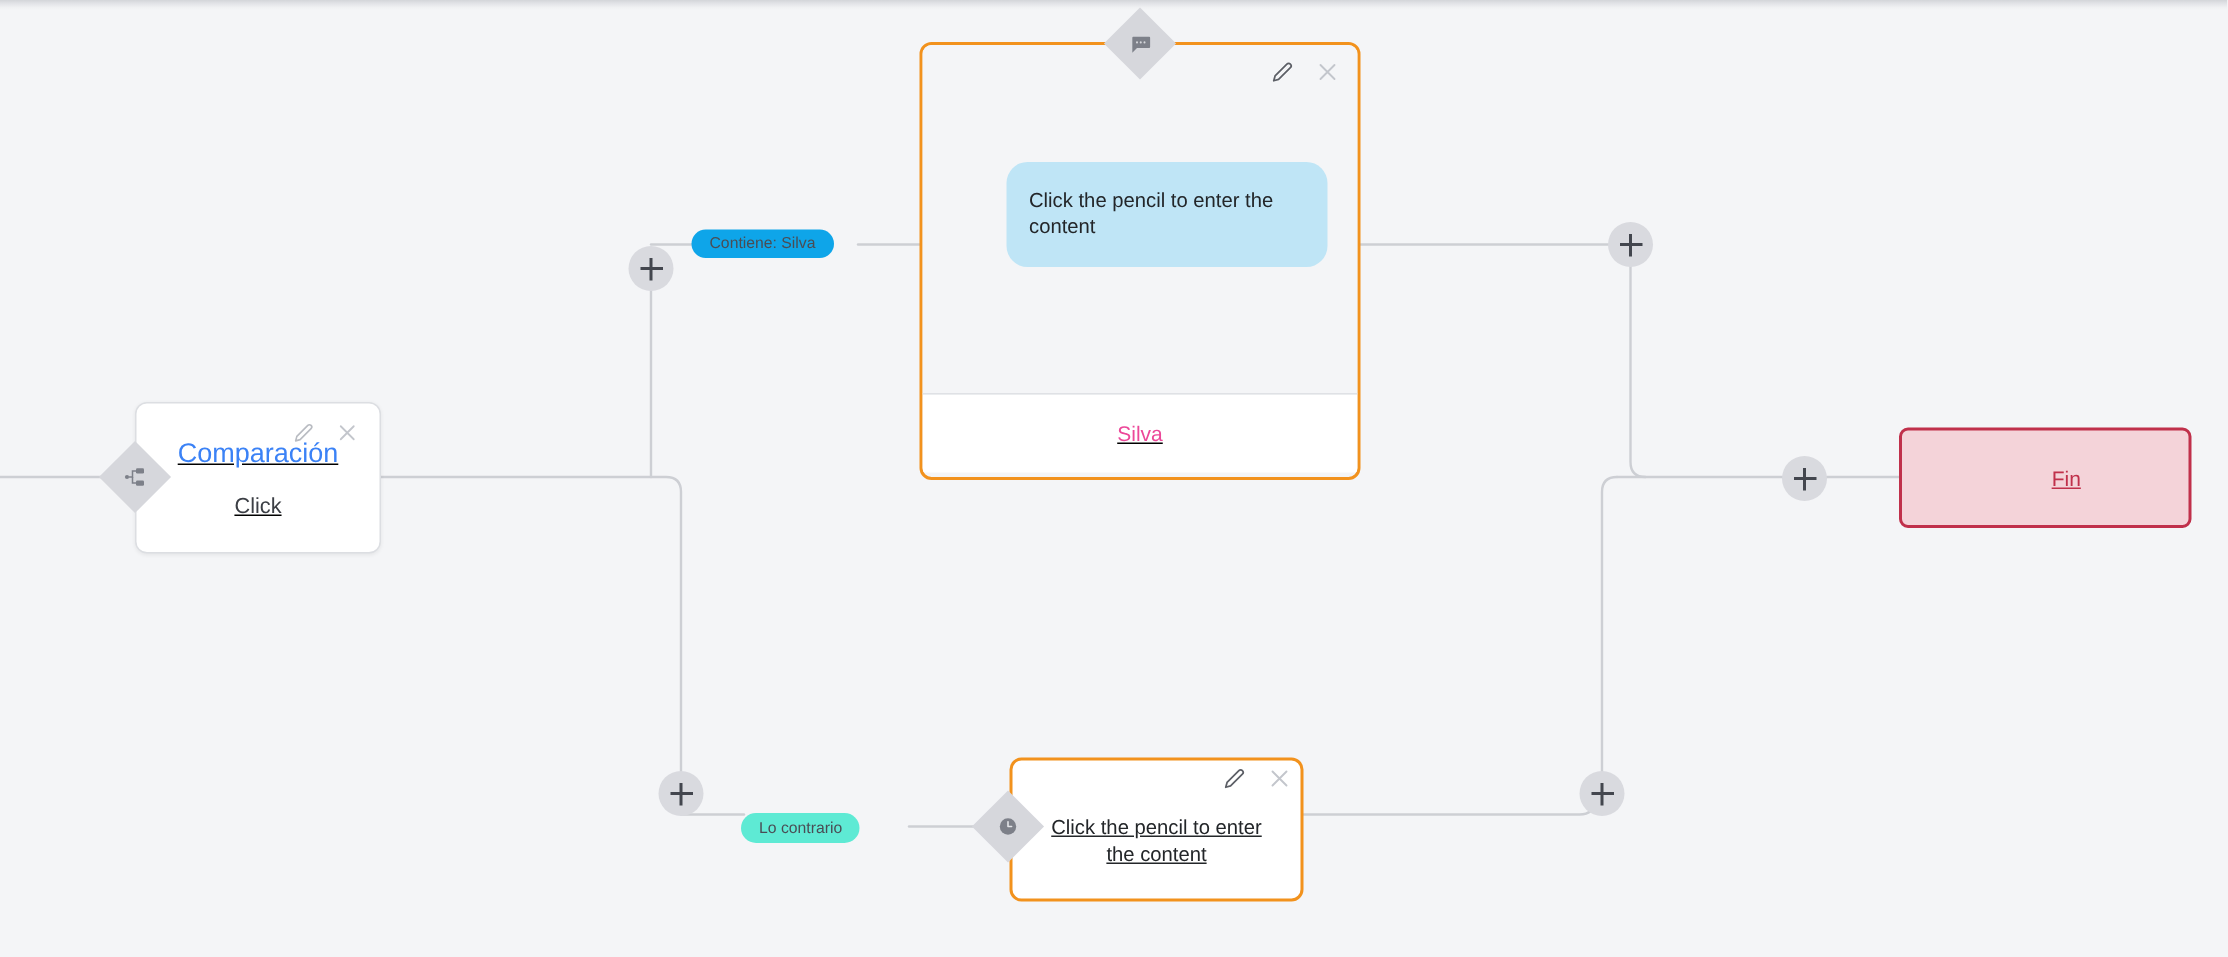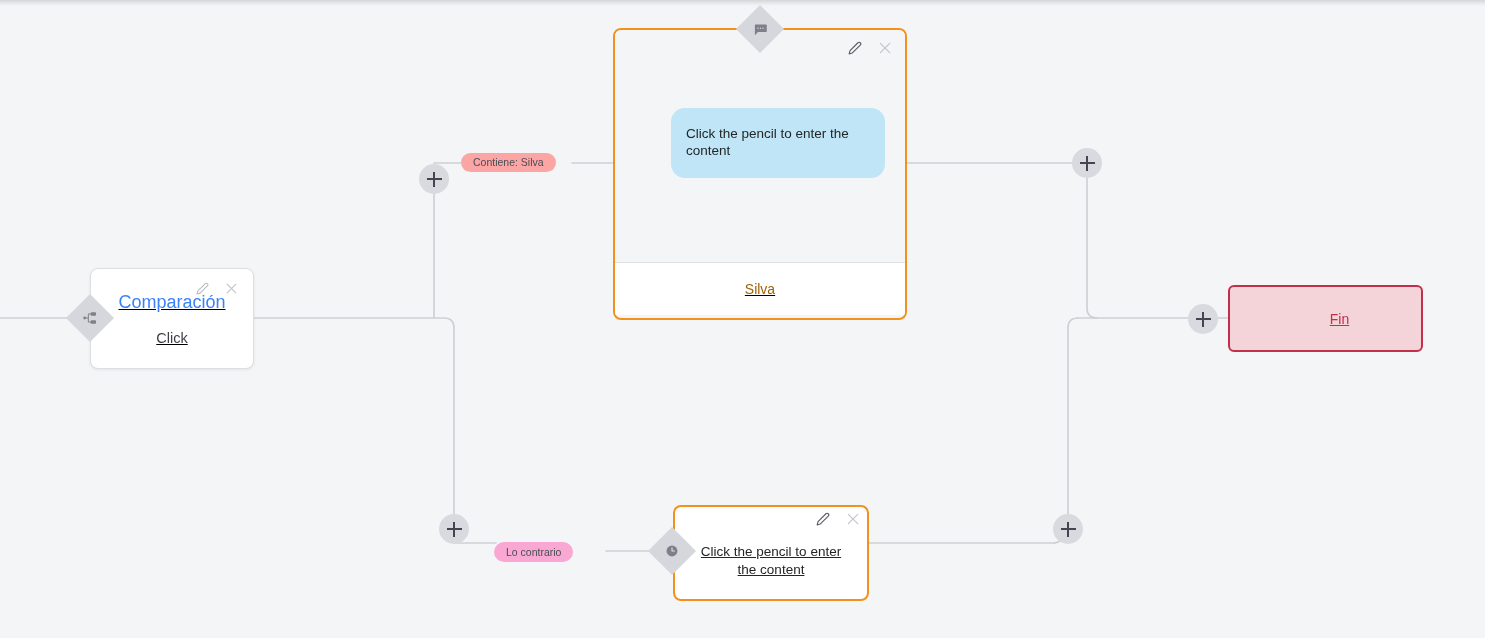--- a/index.html
+++ b/index.html
@@ -70,22 +70,22 @@
     height: 19px;
     line-height: 19px;
     padding: 0 12px;
     border-radius: 10px;
     font-size: 10.5px;
     color: #4a4d55;
     white-space: nowrap;
     text-align: center;
     cursor: pointer;
   }
-  .edge-label.gray { background: #fca5a5; }
-  .edge-label.white { background: #f9a8d4; }
+  .edge-label.gray { background: #0ea5e9; }
+  .edge-label.white { background: #5eead4; }
 
   
   .diamond {
     position: absolute;
     width: 34px;
     height: 34px;
     background: #d6d7dc;
     transform: rotate(45deg);
     display: flex;
     align-items: center;
@@ -140,21 +140,21 @@
     background: #f4f5f7;
     border-bottom: 1px solid #dfe1e5;
   }
   .node-msg-footer {
     height: 52px;
     background: #ffffff;
     display: flex;
     align-items: center;
     justify-content: center;
     font-size: 14px;
-    color: #a16207;
+    color: #ec4899;
   }
 
   .bubble {
     position: absolute;
     left: 56px;
     top: 78px;
     width: 214px;
     box-sizing: border-box;
     padding: 14px 16px 14px 15px;
     background: #bfe5f6;
@@ -345,17 +345,17 @@
   <div class="plus-btn" style="left:1053px; top:514px;">
     <span class="bar-h"></span>
     <span class="bar-v"></span>
   </div>
 
   <div class="plus-btn" style="left:1188px; top:304px;">
     <span class="bar-h"></span>
     <span class="bar-v"></span>
   </div>
 
-  <div class="node node-end" style="left:1228px; top:285px; width:195px; height:67px; border-radius:6px;padding-left:28px;">
+  <div class="node node-end" style="left:1266px; top:285px; width:195px; height:67px; border-radius:6px;padding-left:28px;">
     <span>Fin</span>
   </div>
 
 </div>
 
 </body></html>

